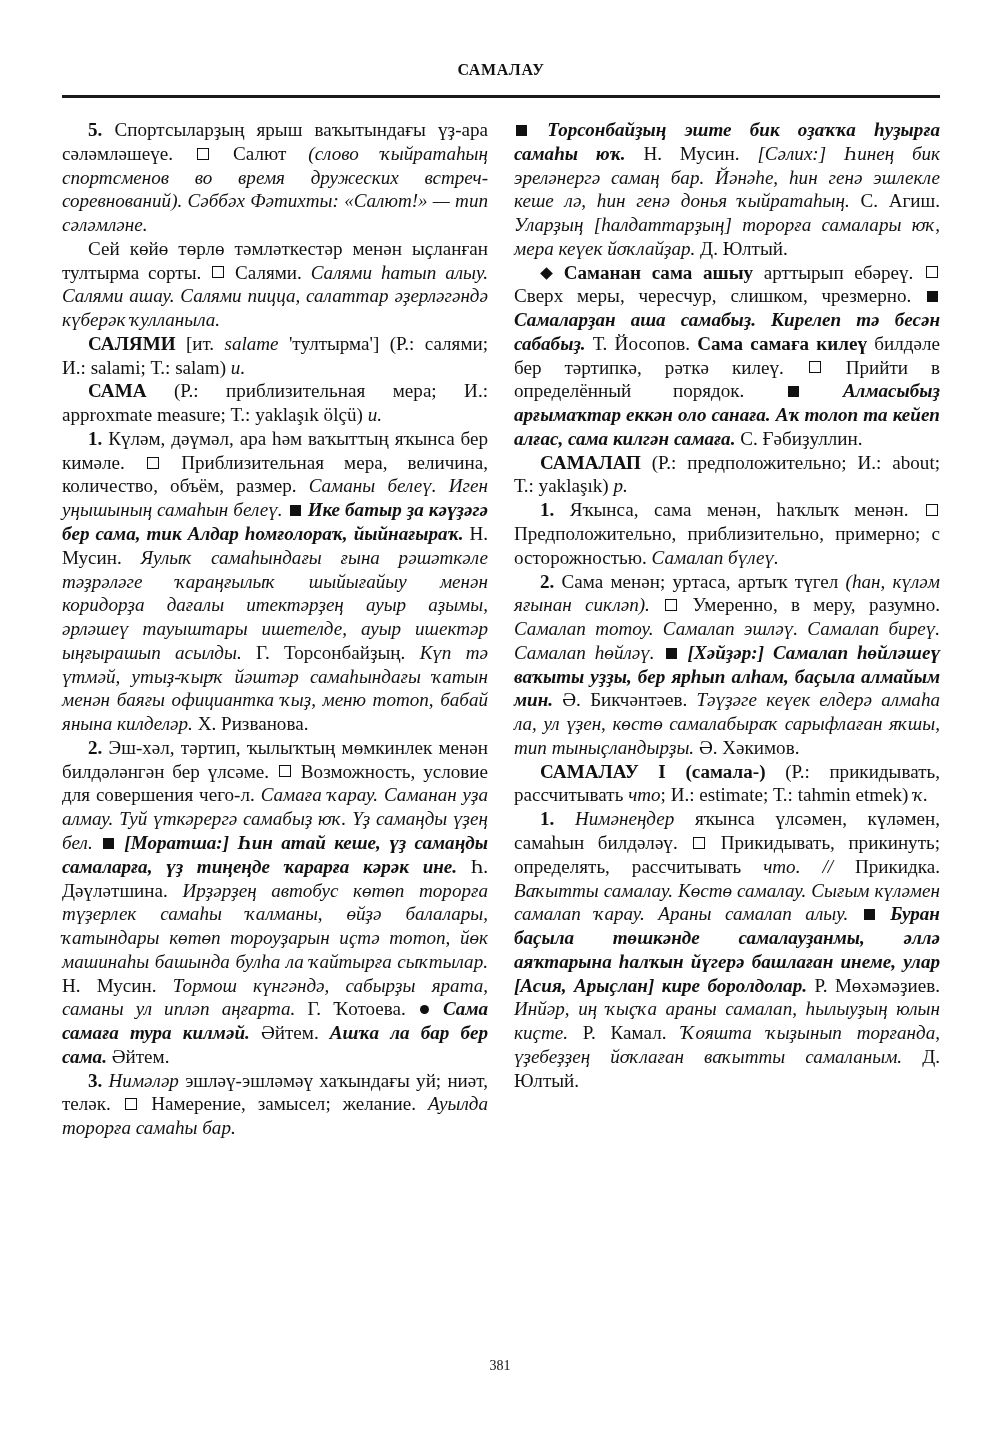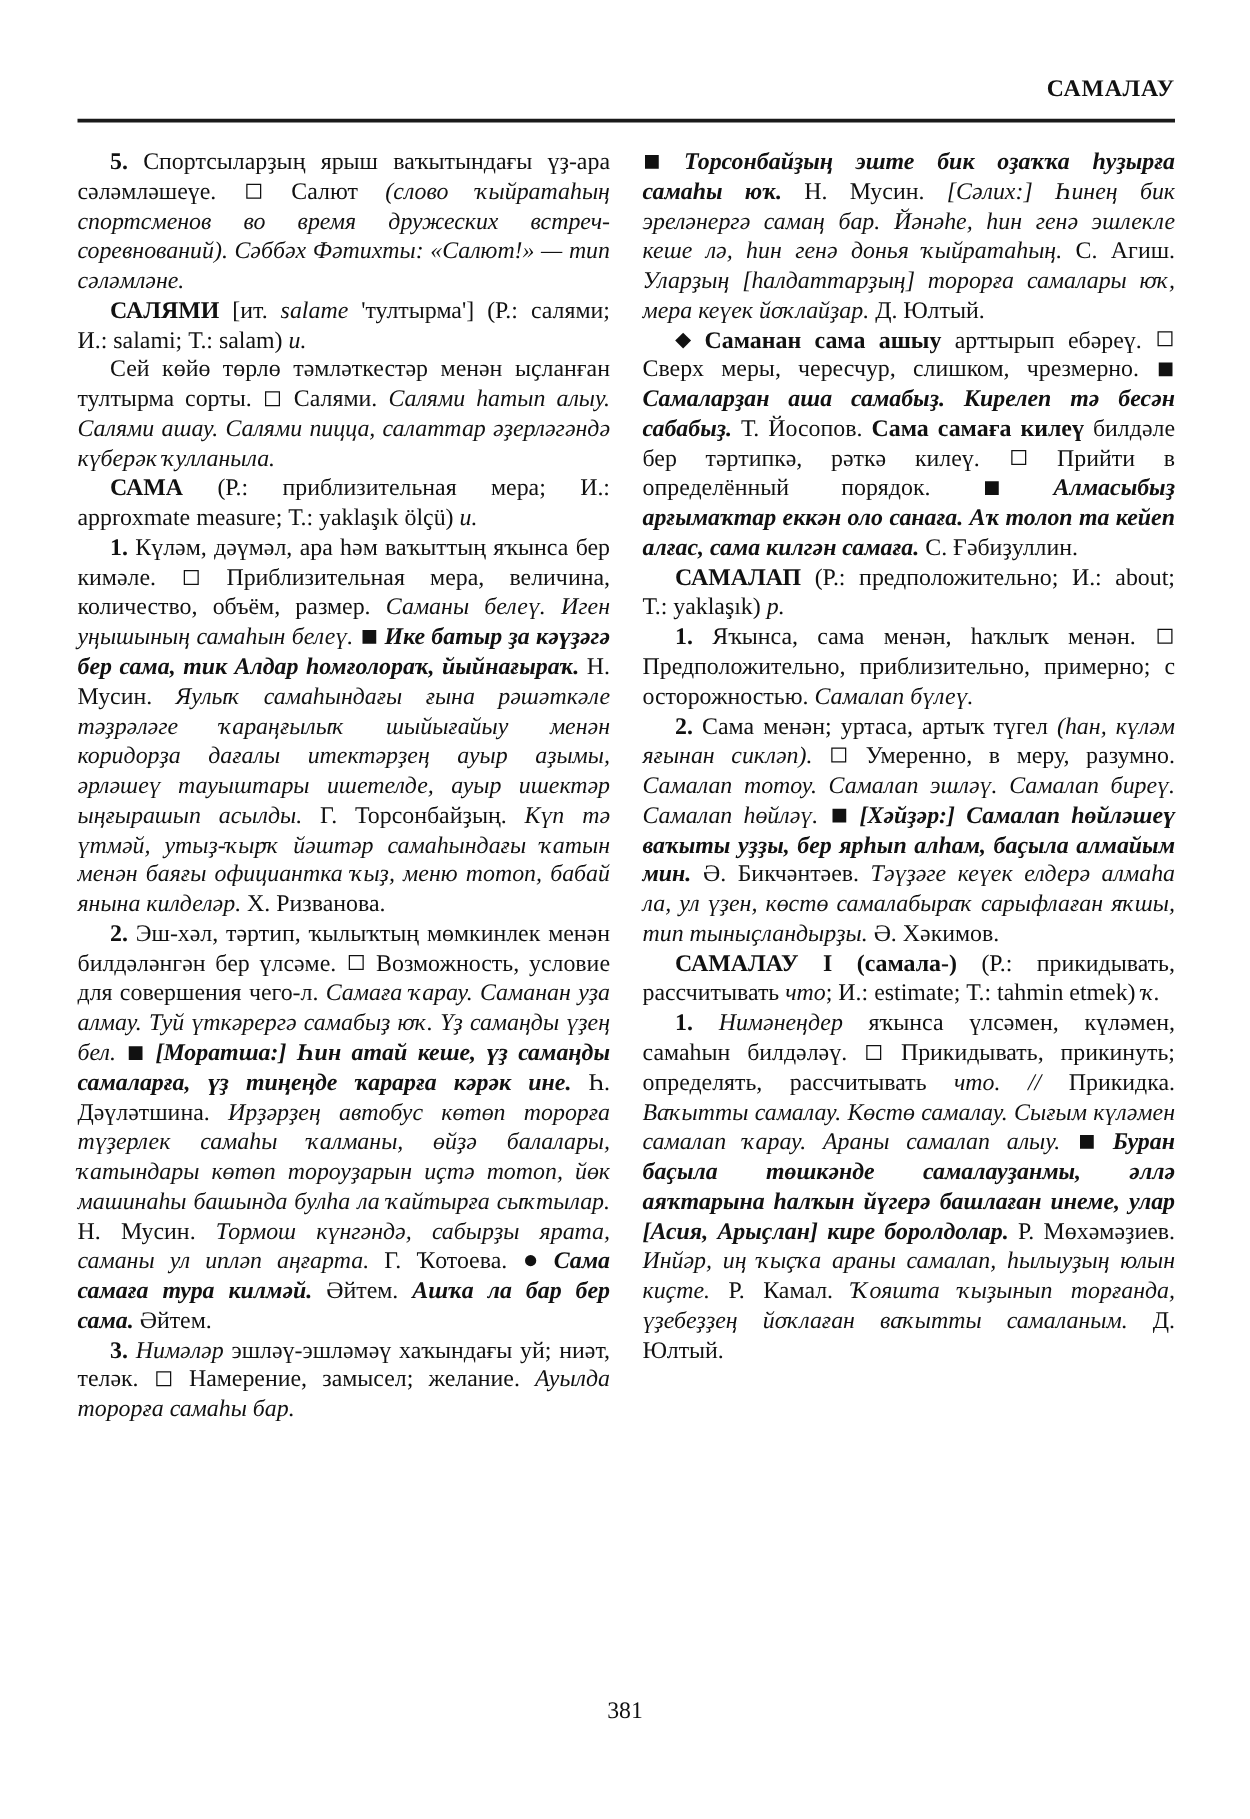--- a/index.html
+++ b/index.html
@@ -23,23 +23,23 @@
     height: 1455px;
     box-sizing: border-box;
   }
 
   
   .running-head {
     position: absolute;
     left: 62px;
     top: 62px;
     width: 878px;
-    text-align: right;
+    text-align: center;
     font-weight: bold;
-    font-size: 19px;
+    font-size: 16px;
     letter-spacing: 0.6px;
     line-height: 1;
   }
   .head-rule {
     position: absolute;
     left: 62px;
     top: 95px;
     width: 878px;
     height: 3px;
     background: #1a1a1a;
@@ -111,21 +111,21 @@
     vertical-align: 0.02em;
   }
 
   
   .folio {
     position: absolute;
     left: 0;
     top: 1358px;
     width: 1000px;
     text-align: center;
-    font-size: 19px;
+    font-size: 14px;
   }
 </style>
 </head>
 <body>
 
 <div class="page">
 
   <div class="running-head">САМАЛАУ</div>
   <div class="head-rule"></div>
 
@@ -136,31 +136,31 @@
 
       <p class="indent">
         <span class="num">5.</span>
         <span>Спортсыларҙың ярыш ваҡытындағы үҙ-ара сәләмләшеүе.</span>
         <span class="mk mk-open-sq"></span>
         <span>Салют</span>
         <span class="it">(слово ҡыйратаһың спортсменов во время дружеских встреч-соревнований).</span>
         <span class="it">Сәббәх Фәтихты: «Салют!» — тип сәләмләне.</span>
       </p>
 
+      <p class="indent">
+        <span>Сей көйө төрлө тәмләткестәр менән ыҫланған тултырма сорты.</span>
+        <span class="mk mk-open-sq"></span>
+        <span>Салями.</span>
+        <span class="it">Салями һатып алыу. Салями ашау. Салями пицца, салаттар әҙерләгәндә күберәк ҡулланыла.</span>
+      </p>
       <p class="indent">
         <span class="hw">САЛЯМИ</span>
         [ит. <span class="it">salame</span> 'тултырма']
         <span>(Р.: салями; И.: salami; Т.: salam)</span>
         <span class="it">и.</span>
-      </p>
-      <p class="indent">
-        <span>Сей көйө төрлө тәмләткестәр менән ыҫланған тултырма сорты.</span>
-        <span class="mk mk-open-sq"></span>
-        <span>Салями.</span>
-        <span class="it">Салями һатып алыу. Салями ашау. Салями пицца, салаттар әҙерләгәндә күберәк ҡулланыла.</span>
       </p>
 
       <p class="indent">
         <span class="hw">САМА</span>
         <span>(Р.: приблизительная мера; И.: approxmate measure; Т.: yaklaşık ölçü)</span>
         <span class="it">и.</span>
       </p>
 
       <p class="indent">
         <span class="num">1.</span>

